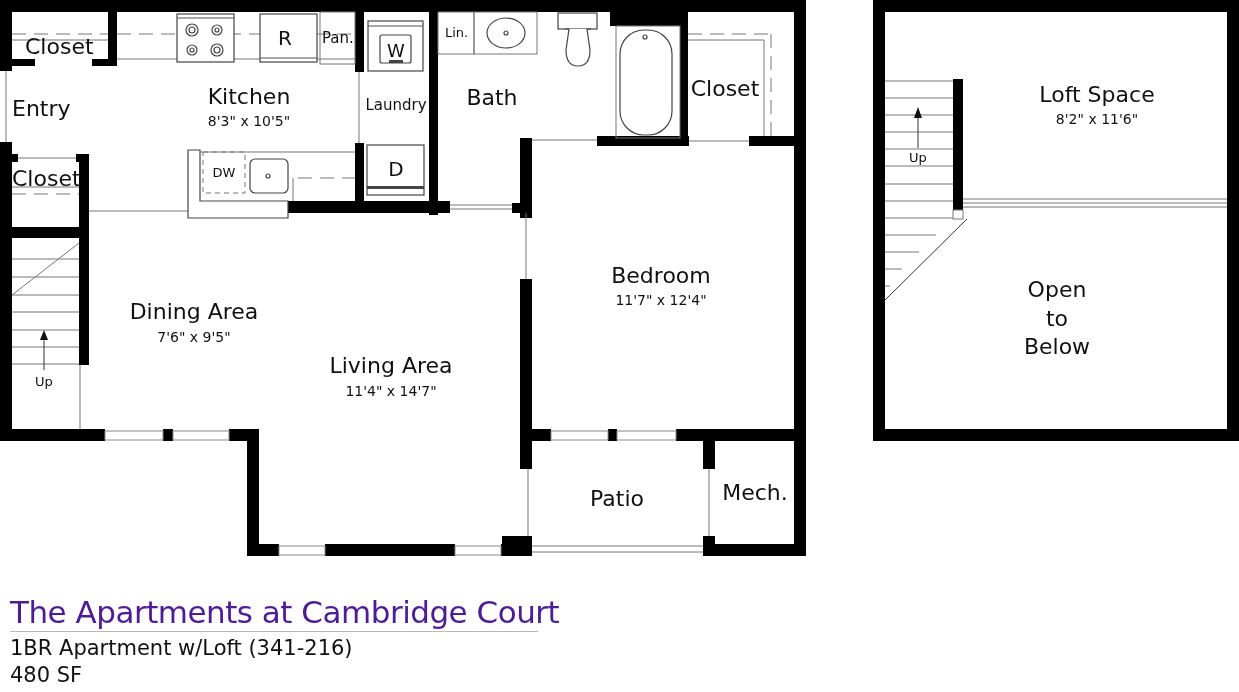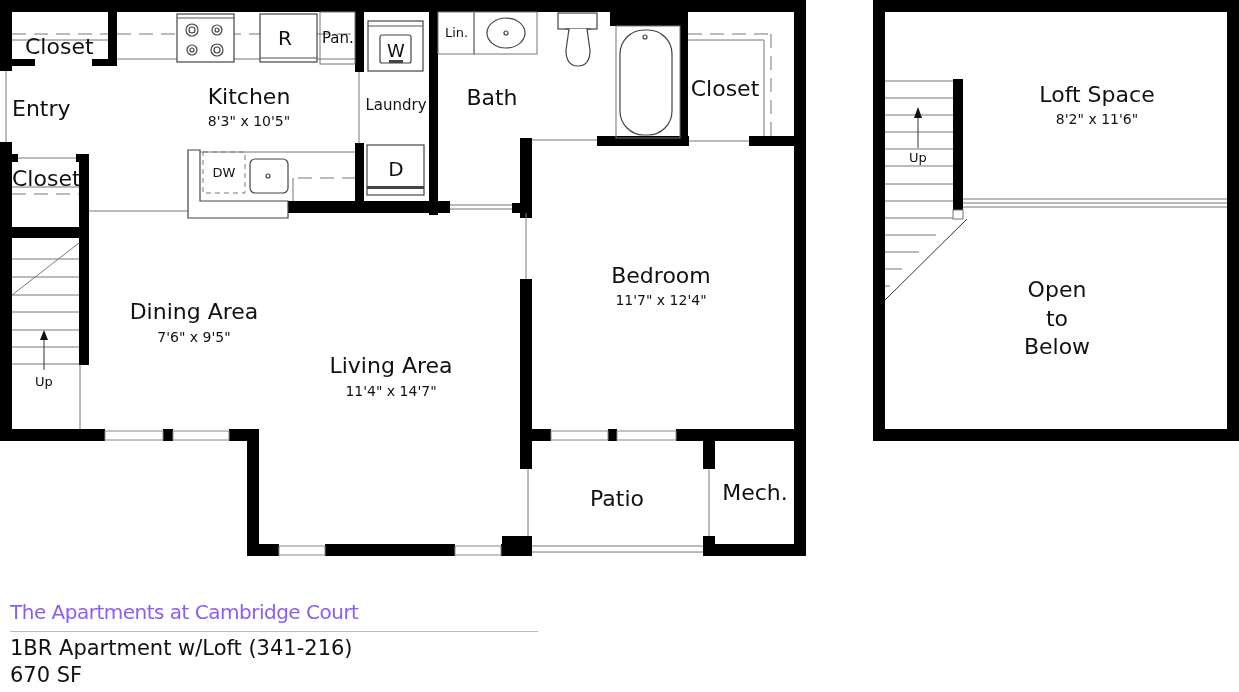--- a/index.html
+++ b/index.html
@@ -10,21 +10,21 @@
   .thin2 { stroke:#555; stroke-width:1.2; fill:none; }
   .dash { stroke:#777; stroke-width:1; fill:none; stroke-dasharray:14 8; }
   .win { fill:#fff; stroke:#888; stroke-width:1; }
   .fix { fill:#fff; stroke:#444; stroke-width:1.2; }
   .lbl { font-family:"DejaVu Sans", sans-serif; fill:#111; }
   .room { font-size:22px; }
   .dim { font-size:14px; }
   .small { font-size:15px; }
   .tiny { font-size:13px; }
   .footer { position:absolute; left:10px; top:594px; }
-  .footer .title { font-size:20px; letter-spacing:-0.5px; line-height:36px; white-space:nowrap; color:#8b5cf6; }
+  .footer .title { font-size:31px; letter-spacing:-0.5px; line-height:36px; white-space:nowrap; color:#4c1d95; }
   .footer .rule { width:528px; height:1px; background:#bbb; margin:1px 0 3px 0; }
   .footer .sub { font-size:21px; line-height:27px; white-space:nowrap; color:#111; }
 </style>
 </head>
 <body>
 
 <svg id="plan" viewBox="0 0 1239 692" xmlns="http://www.w3.org/2000/svg">
 
   <g>
 
@@ -257,14 +257,14 @@
     <text class="lbl room" x="1057" y="297" text-anchor="middle">Open</text>
     <text class="lbl room" x="1057" y="326" text-anchor="middle">to</text>
     <text class="lbl room" x="1057" y="354" text-anchor="middle">Below</text>
   </g>
 </svg>
 
 <div class="footer">
   <div class="title">The Apartments at Cambridge Court</div>
   <div class="rule"></div>
   <div class="sub">1BR Apartment w/Loft (341-216)</div>
-  <div class="sub">670 SF</div>
+  <div class="sub">480 SF</div>
 </div>
 
 </body></html>

